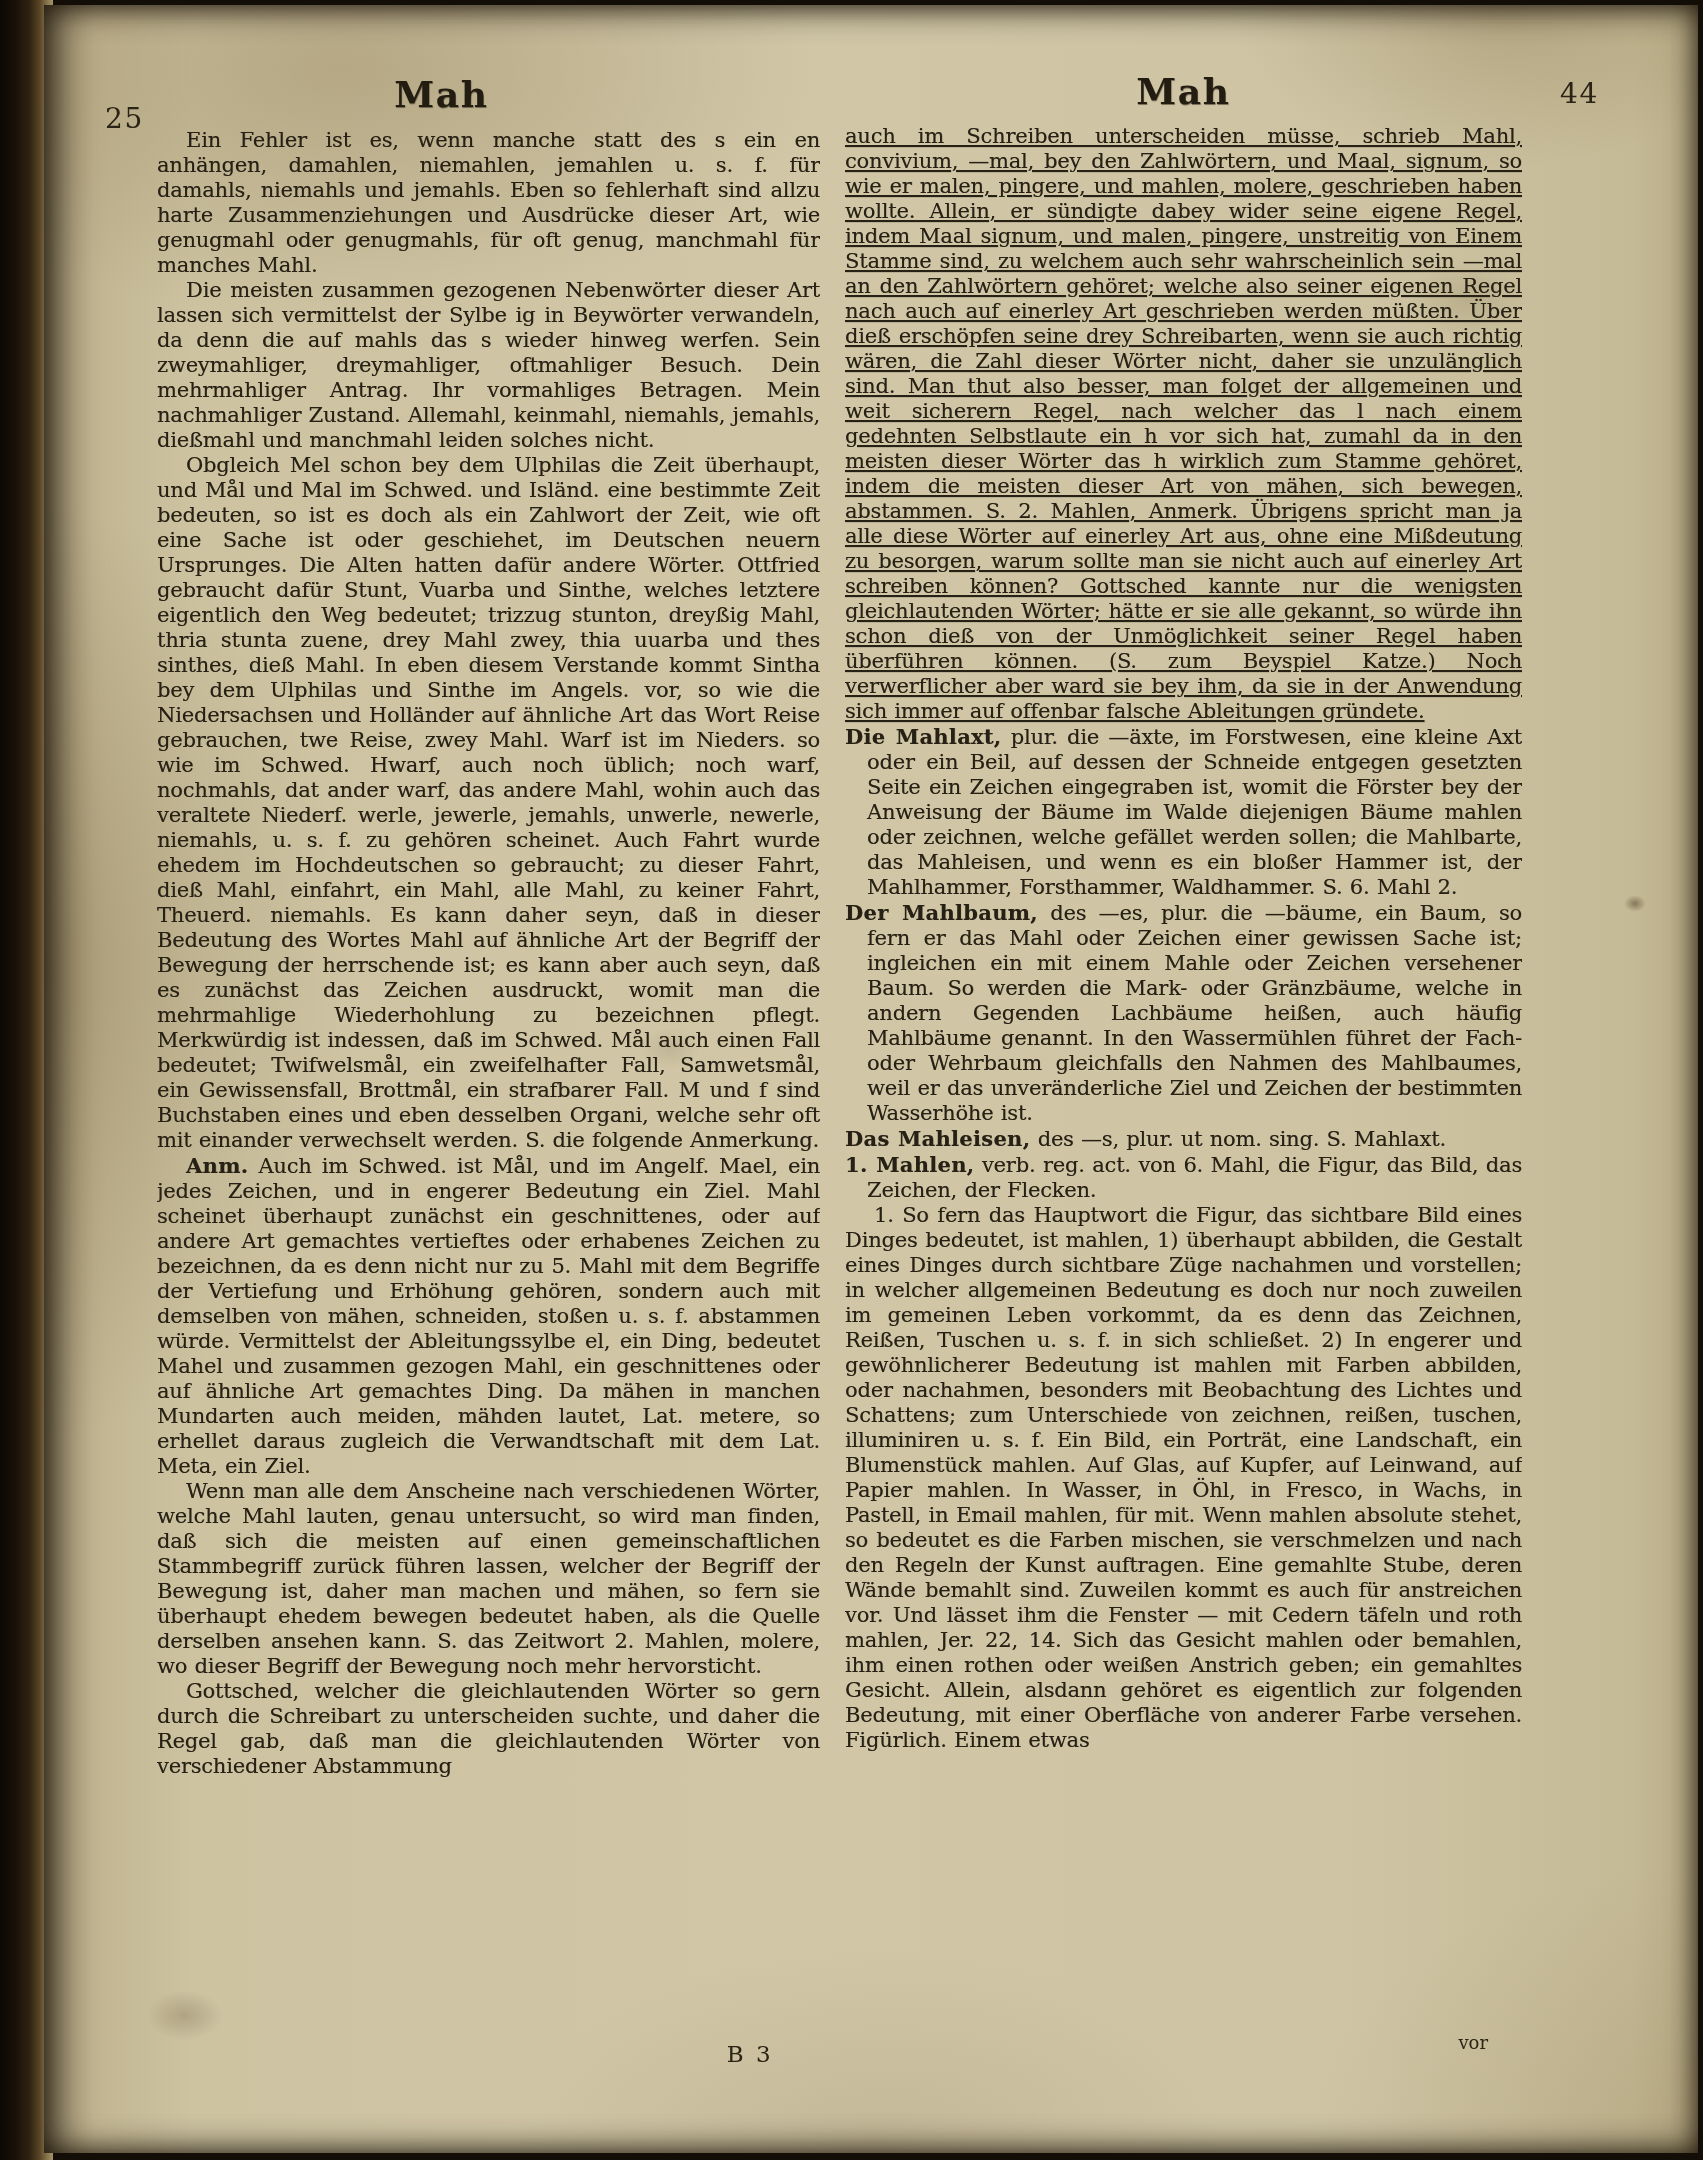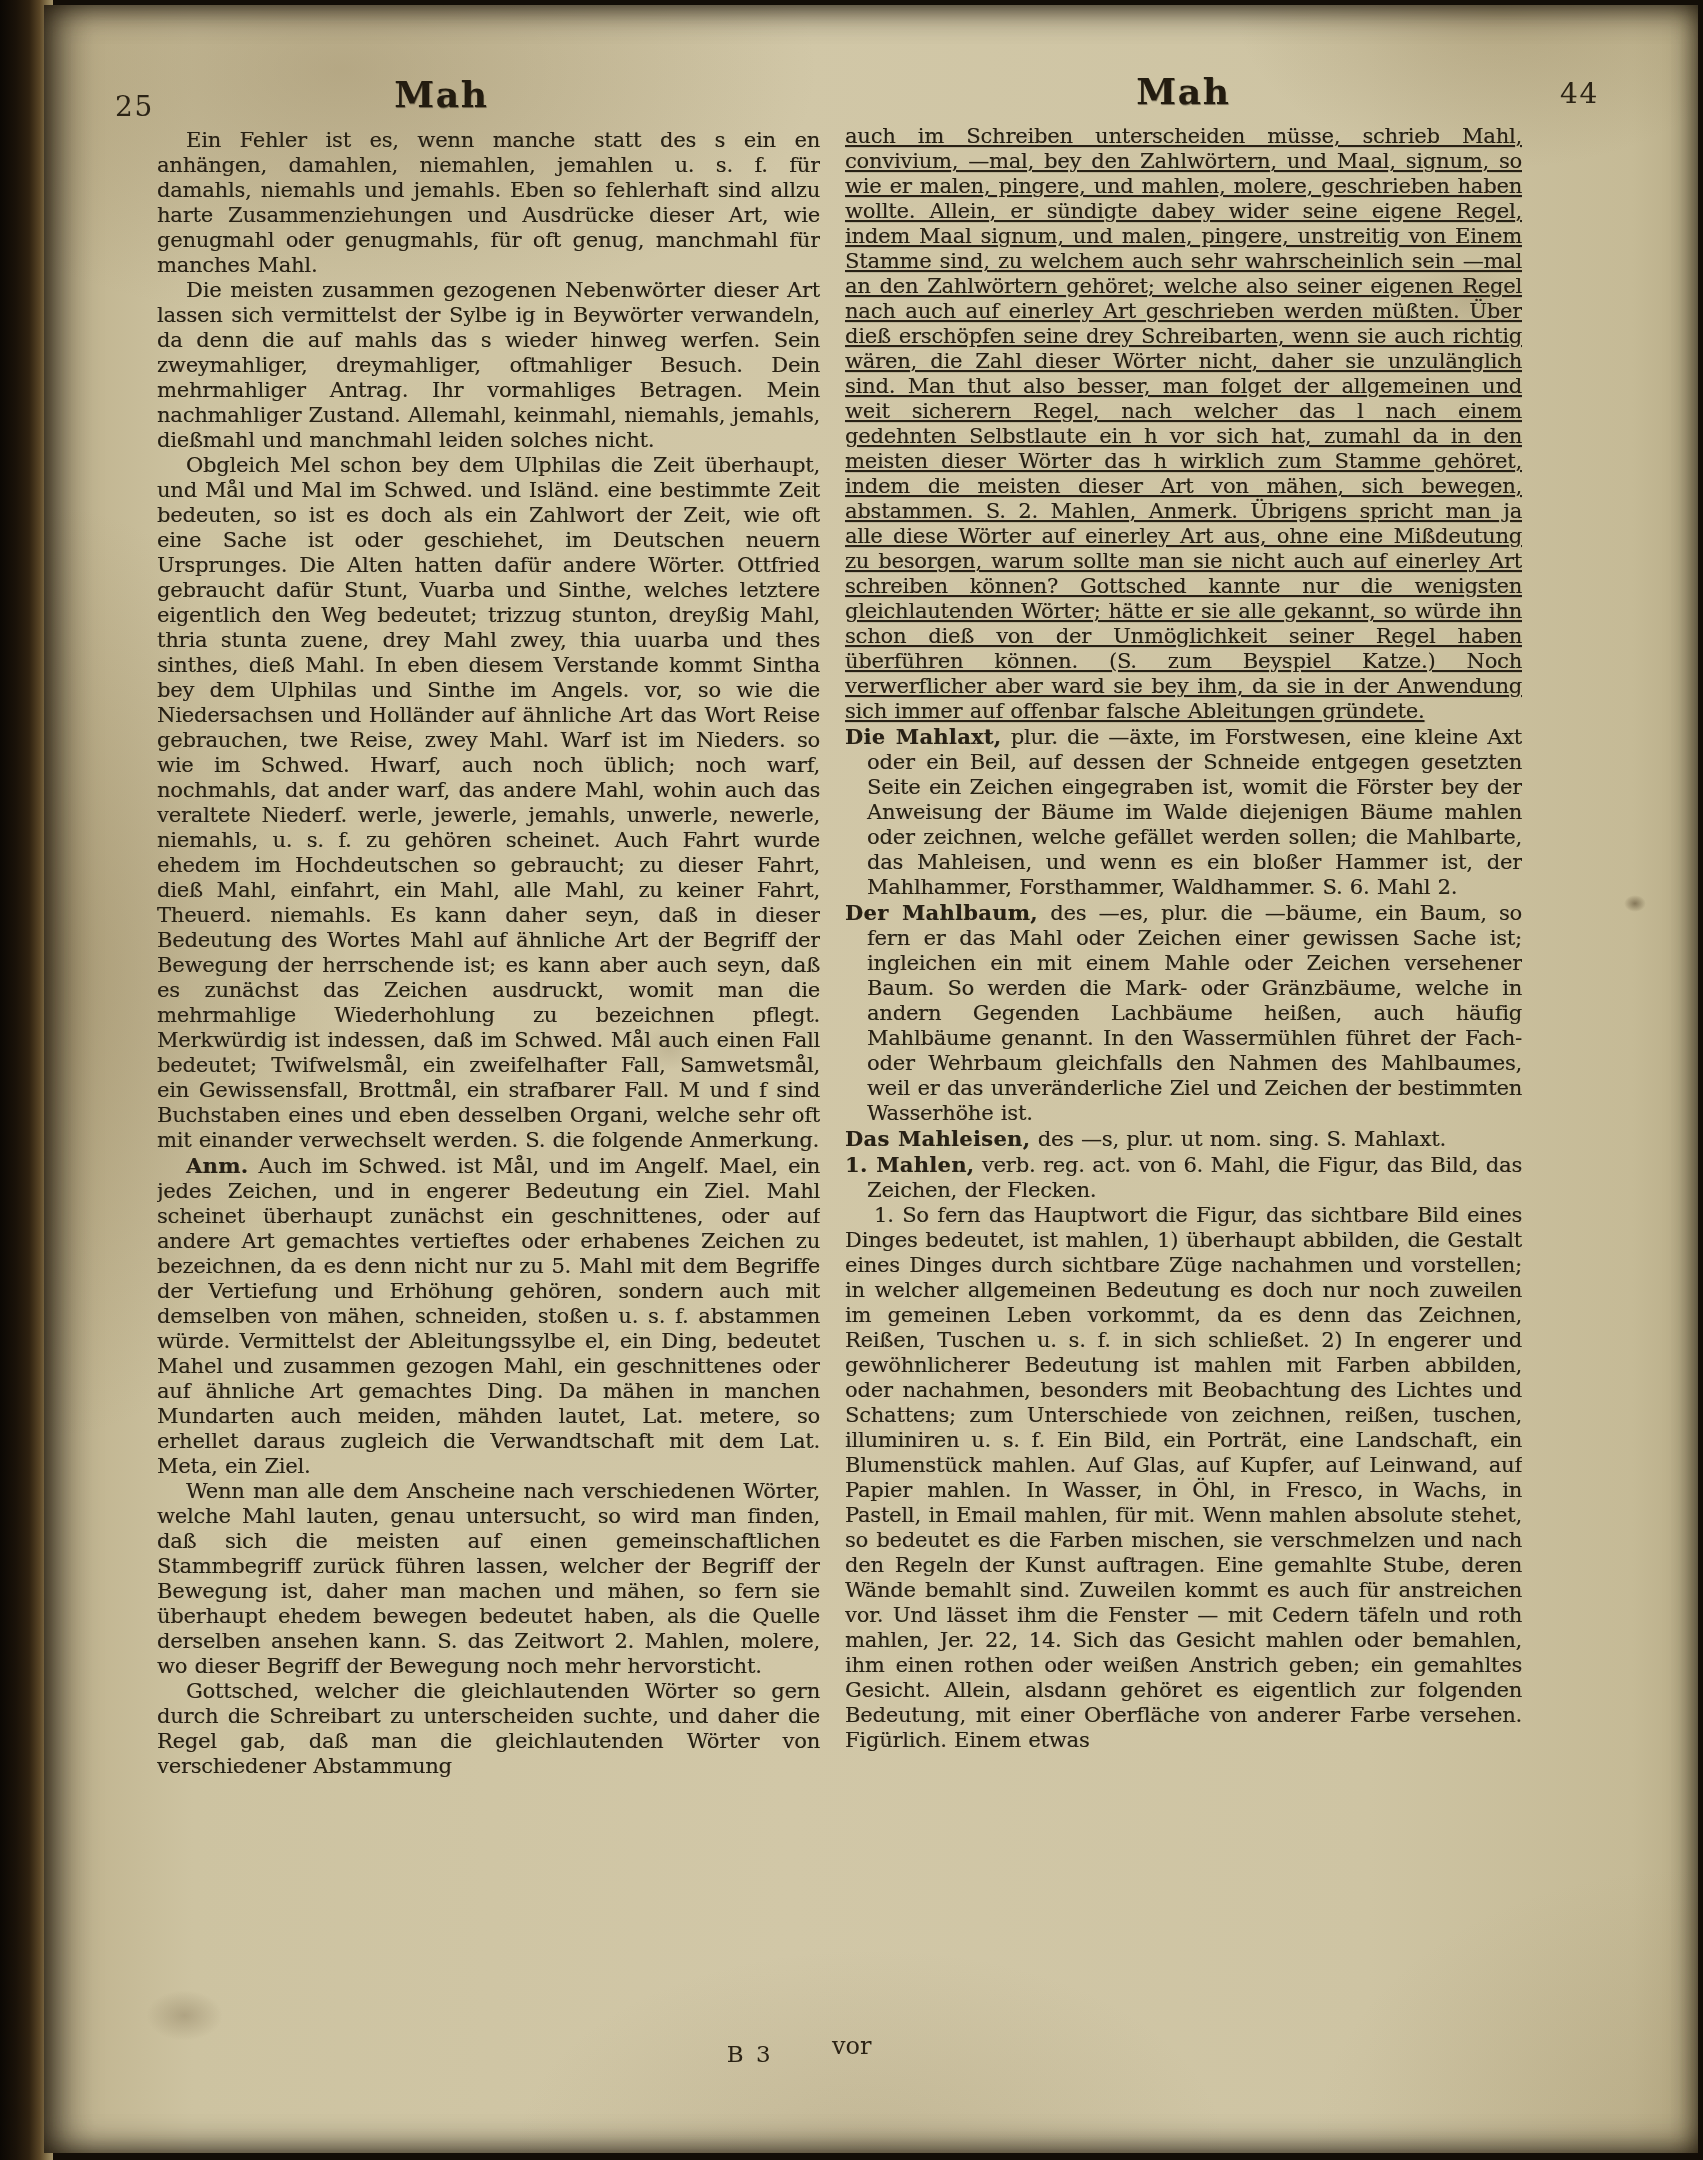--- a/index.html
+++ b/index.html
@@ -32,21 +32,21 @@
   .stain{position:absolute;border-radius:50%;pointer-events:none;}
   .stain.s1{left:102px;top:1985px;width:77px;height:51px;background:radial-gradient(ellipse,rgba(90,72,44,.25),rgba(0,0,0,0) 70%);}
   .stain.s2{left:1363px;top:256px;width:119px;height:77px;background:radial-gradient(ellipse,rgba(110,92,58,.18),rgba(0,0,0,0) 70%);}
   .stain.s3{left:596px;top:1022px;width:60px;height:43px;background:radial-gradient(ellipse,rgba(100,82,52,.15),rgba(0,0,0,0) 70%);}
   .stain.s4{left:1580px;top:890px;width:22px;height:17px;background:radial-gradient(ellipse,rgba(70,54,30,.5),rgba(0,0,0,0) 70%);}
 
   .pagenum,.runhead,.col,.signature,.catchword{
     position:absolute;color:#29permil;
   }
   .pagenum{color:#2b2315;font-size:28px;letter-spacing:1.7px;}
-  .pagenum-left{left:61px;top:85px;width:102px;margin-left:10px;}
+  .pagenum-left{left:61px;top:97px;width:102px;}
   .pagenum-right{left:1480px;top:72px;width:111px;text-align:center;}
   .runhead{
     color:#231c10;font-weight:bold;font-size:36px;letter-spacing:1.7px;
     text-shadow:0.5px 0.5px 0.7px rgba(35,28,16,.5);
   }
   .runhead-left{left:66px;top:68px;width:663px;text-align:center;}
   .runhead-right{left:801px;top:65px;width:677px;text-align:center;}
 
   .col{
     color:#272014;font-size:21px;line-height:25px;
@@ -57,21 +57,21 @@
   .col-left{left:66px;top:123px;width:663px;height:1918px;margin-left:47px;}
   .col-right{left:801px;top:119px;width:677px;height:1900px;}
 
   .para{margin:0;}
   .para.indent{text-indent:29px;}
   .para.flush{text-indent:0;text-decoration:underline;}
   .para.entry{padding-left:22px;text-indent:-22px;}
   .para b{font-weight:bold;letter-spacing:0.3px;}
 
   .signature{left:0;top:2036px;width:1412px;text-align:center;font-size:23px;color:#2b2315;letter-spacing:2.6px;}
-  .catchword{left:788px;top:2027px;width:677px;text-align:left;font-size:24px;color:#2b2315;}
+  .catchword{left:767px;top:2027px;width:677px;text-align:right;font-size:18px;color:#2b2315;}
 </style>
 </head>
 <body>
 
 <div class="photo">
   <div class="spine"></div>
   <div class="paper">
     <div class="stain s1"></div>
     <div class="stain s2"></div>
     <div class="stain s3"></div>

